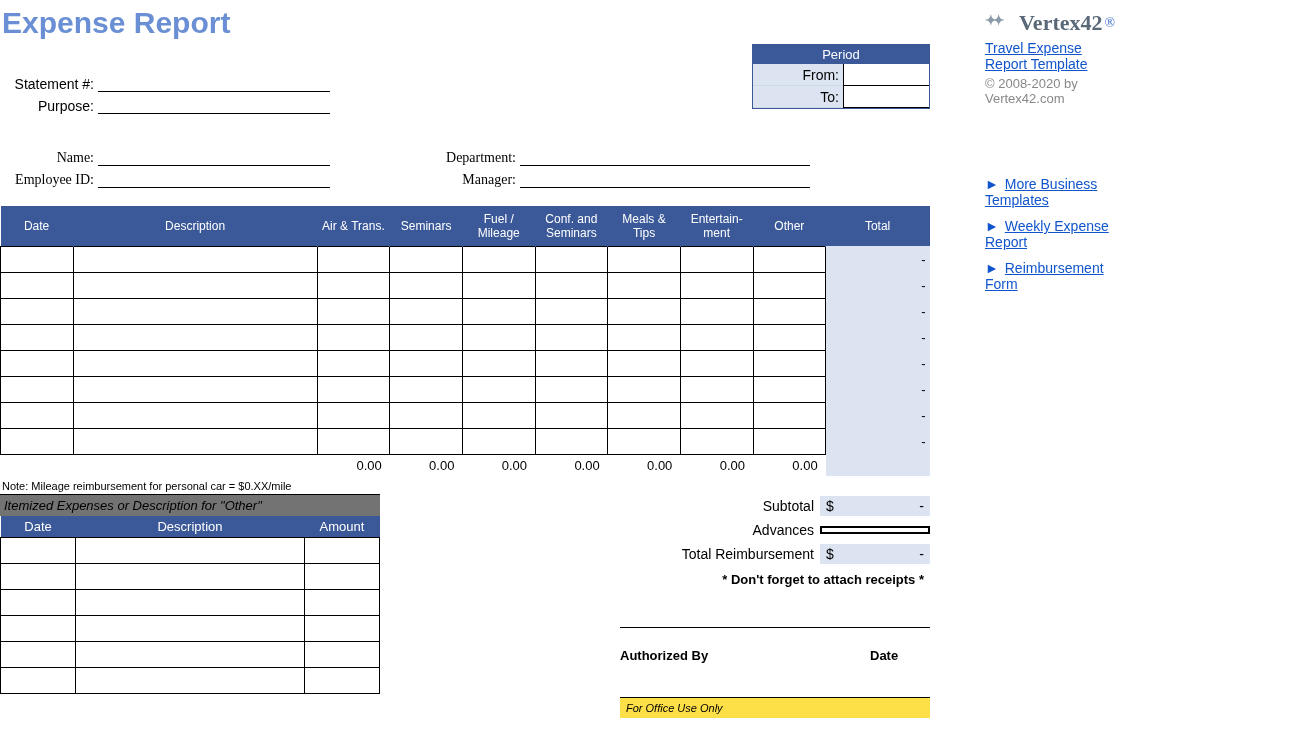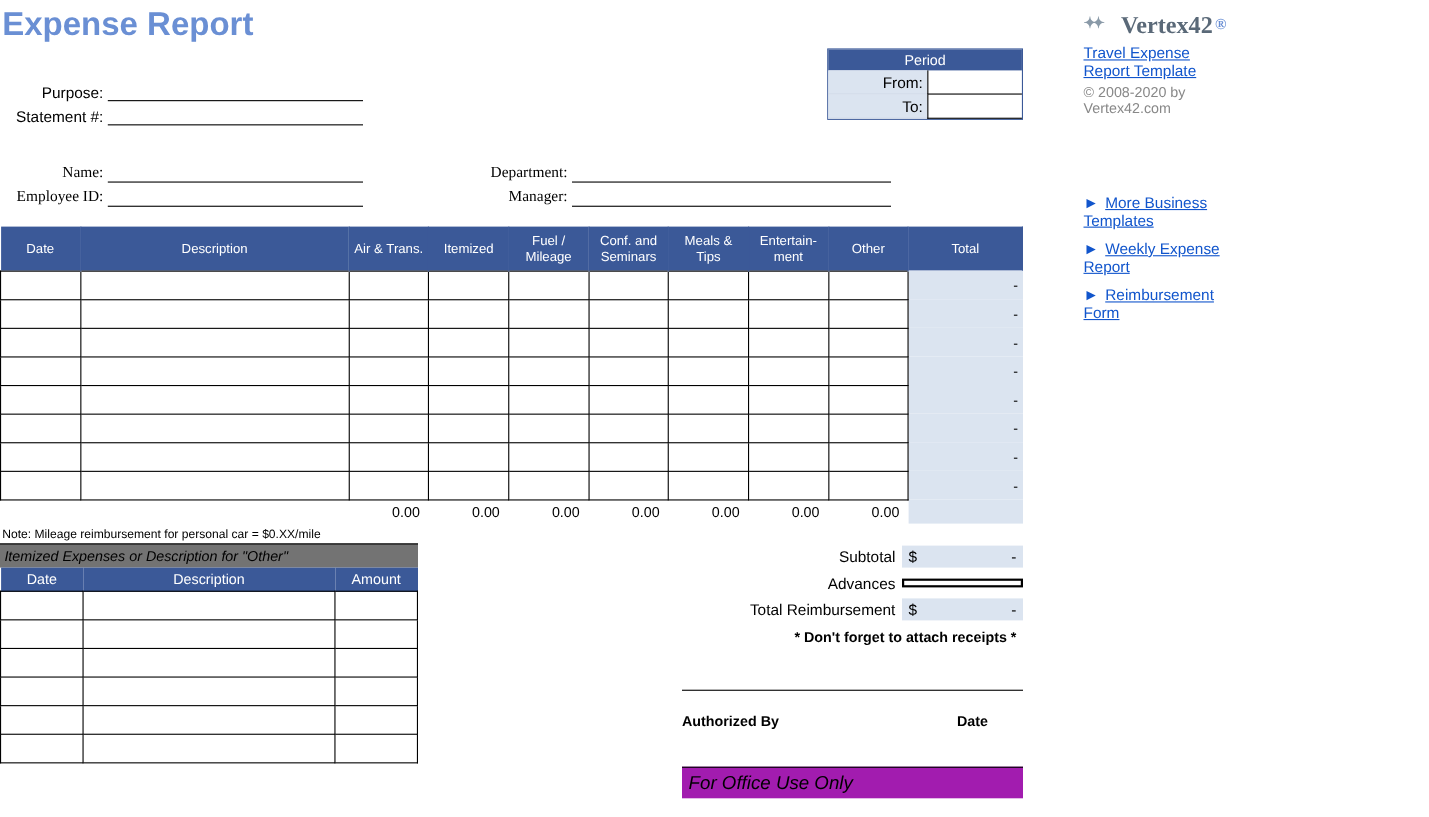--- a/index.html
+++ b/index.html
@@ -214,23 +214,23 @@
     border-top: 1px solid #000;
     display: flex;
     padding-top: 20px;
     font-weight: bold;
     font-size: 13px;
   }
   .auth-by { flex: 1; }
   .auth-date { width: 60px; }
   .office-use {
     margin-top: 34px;
-    background: #a21caf;
+    background: #fde047;
     font-style: italic;
-    font-size: 17px;
+    font-size: 11px;
     padding: 4px 6px;
     border-top: 1px solid #000;
   }
   
   .logo {
     display: flex;
     align-items: center;
     font-size: 22px;
     font-weight: bold;
     color: #5a6978;
@@ -276,25 +276,25 @@
 <body>
 
 <div class="page">
   <div class="main">
     <div class="title">Expense Report</div>
 
     <div class="header-grid">
       <div class="fields-left">
         <div style="height:26px"></div>
         <div class="field-row">
+          <div class="field-label">Statement #:</div>
+          <div class="field-value"></div>
+        </div>
+        <div class="field-row">
           <div class="field-label">Purpose:</div>
-          <div class="field-value"></div>
-        </div>
-        <div class="field-row">
-          <div class="field-label">Statement #:</div>
           <div class="field-value"></div>
         </div>
       </div>
       <div class="fields-right">
         <div class="period-box">
           <div class="period-header">Period</div>
           <div class="period-row">
             <div class="period-label">From:</div>
             <div class="period-value"></div>
           </div>
@@ -340,21 +340,21 @@
         <col class="col-num">
           <col class="col-num">
           <col class="col-num">
           <col class="col-total">
       </colgroup>
       <thead>
         <tr>
           <th>Date</th>
           <th>Description</th>
           <th>Air &amp; Trans.</th>
-          <th>Itemized</th>
+          <th>Seminars</th>
           <th>Fuel / Mileage</th>
           <th>Conf. and Seminars</th>
           <th>Meals &amp; Tips</th>
           <th>Entertain-ment</th>
           <th>Other</th>
           <th>Total</th>
         </tr>
       </thead>
       <tbody>
         <tr>

